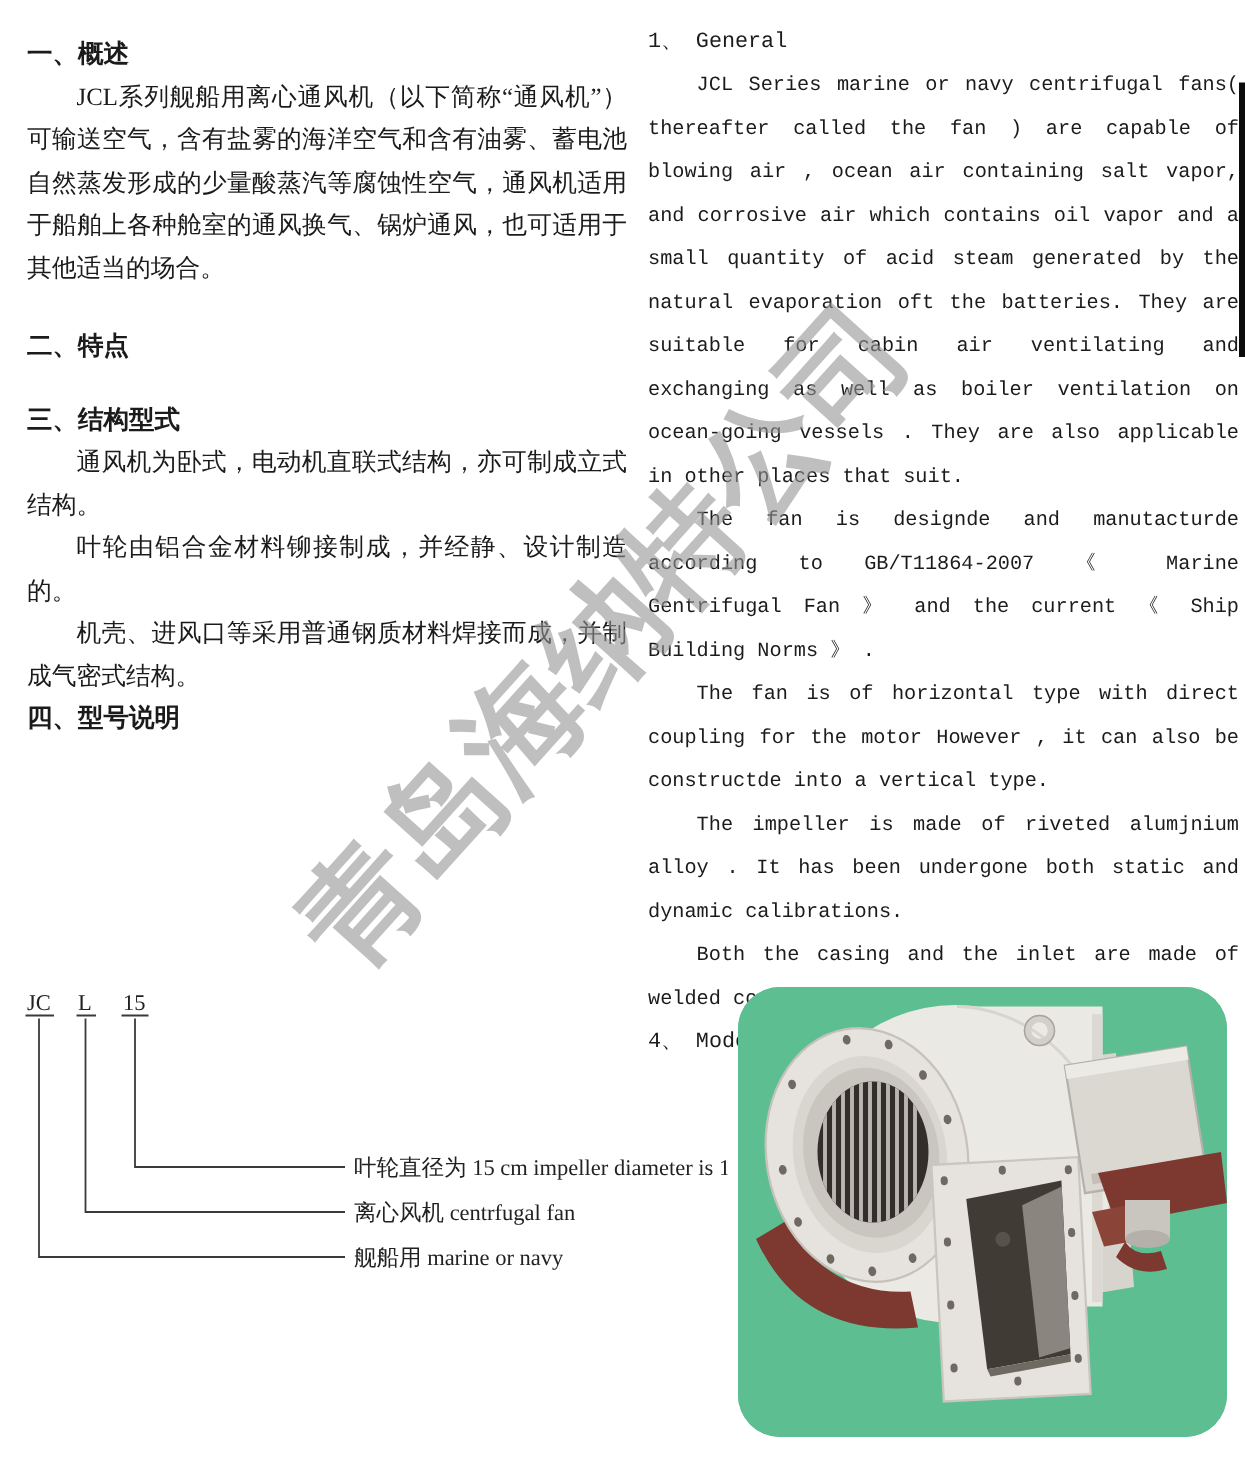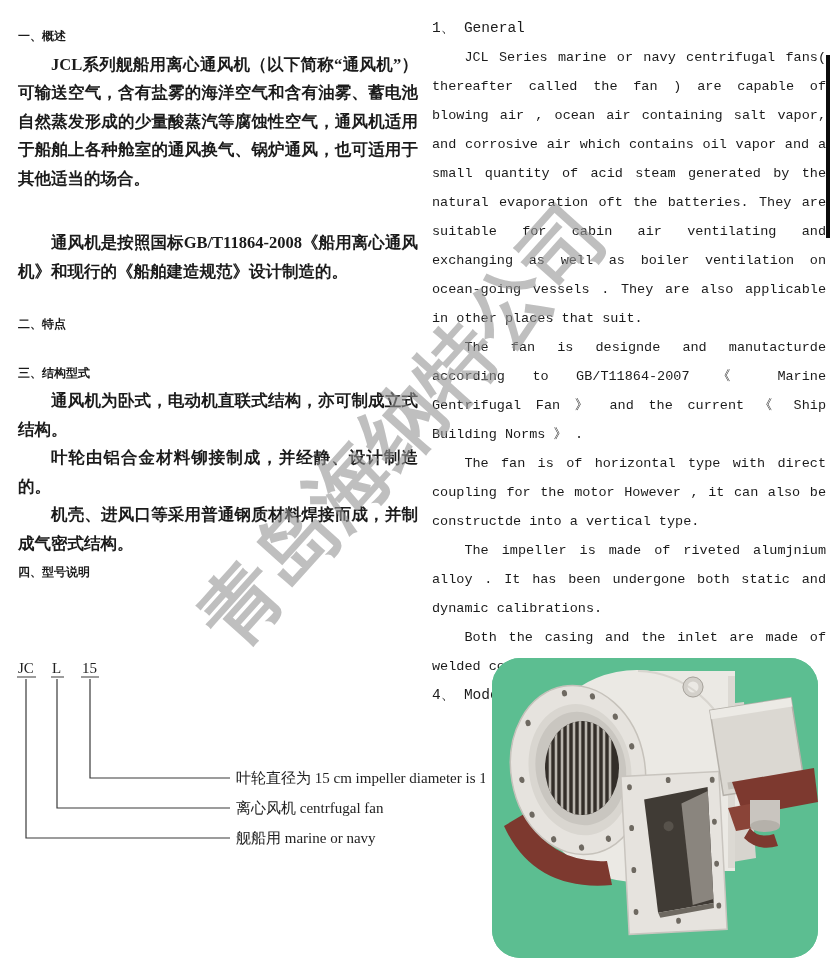--- a/index.html
+++ b/index.html
@@ -3,22 +3,22 @@
 <meta charset="utf-8">
 <style>
   html,body{margin:0;padding:0;}
   body{width:830px;height:972px;background:#ffffff;position:relative;overflow:hidden;
        font-family:"Liberation Serif","DejaVu Serif",serif;color:#1b1b1b;}
   .page{position:absolute;inset:0;}
 
   
   .col-left{position:absolute;left:18px;top:22px;width:400px;
             font-size:16.5px;line-height:28.5px;text-align:justify;}
-  .col-left h3{margin:0;font-size:12px;font-weight:bold;}
-  .col-left p{margin:0;text-indent:2em;font-weight:bold;}
+  .col-left h3{margin:0;font-size:17px;font-weight:bold;}
+  .col-left p{margin:0;text-indent:2em;}
   .gap-lg{margin-top:36px !important;}
   .mt-md{margin-top:24px !important;}
   .mt-sm{margin-top:20px !important;}
 
   
   .col-right{position:absolute;left:432px;top:14px;width:394px;
              font-family:Liberation Mono, monospace;
              font-size:13.5px;line-height:29px;text-align:justify;}
   .col-right h3{margin:0;font-size:14.5px;font-weight:normal;}
   .col-right p{margin:0;text-indent:2.4em;}
@@ -43,21 +43,20 @@
              white-space:nowrap;pointer-events:none;z-index:10;}
 </style>
 </head>
 <body>
 
 <div class="page">
 
   <div class="col-left">
     <h3>一、概述</h3>
     <p>JCL系列舰船用离心通风机（以下简称“通风机”）可输送空气，含有盐雾的海洋空气和含有油雾、蓄电池自然蒸发形成的少量酸蒸汽等腐蚀性空气，通风机适用于船舶上各种舱室的通风换气、锅炉通风，也可适用于其他适当的场合。</p>
-    <p class="gap-lg">通风机是按照国标GB/T11864-2008《船用离心通风机》和现行的《船舶建造规范》设计制造的。</p>
     <h3 class="mt-md">二、特点</h3>
     <h3 class="mt-sm">三、结构型式</h3>
     <p>通风机为卧式，电动机直联式结构，亦可制成立式结构。</p>
     <p>叶轮由铝合金材料铆接制成，并经静、设计制造的。</p>
     <p>机壳、进风口等采用普通钢质材料焊接而成，并制成气密式结构。</p>
     <h3>四、型号说明</h3>
   </div>
 
   <div class="col-right">
     <h3>1、  General</h3>

